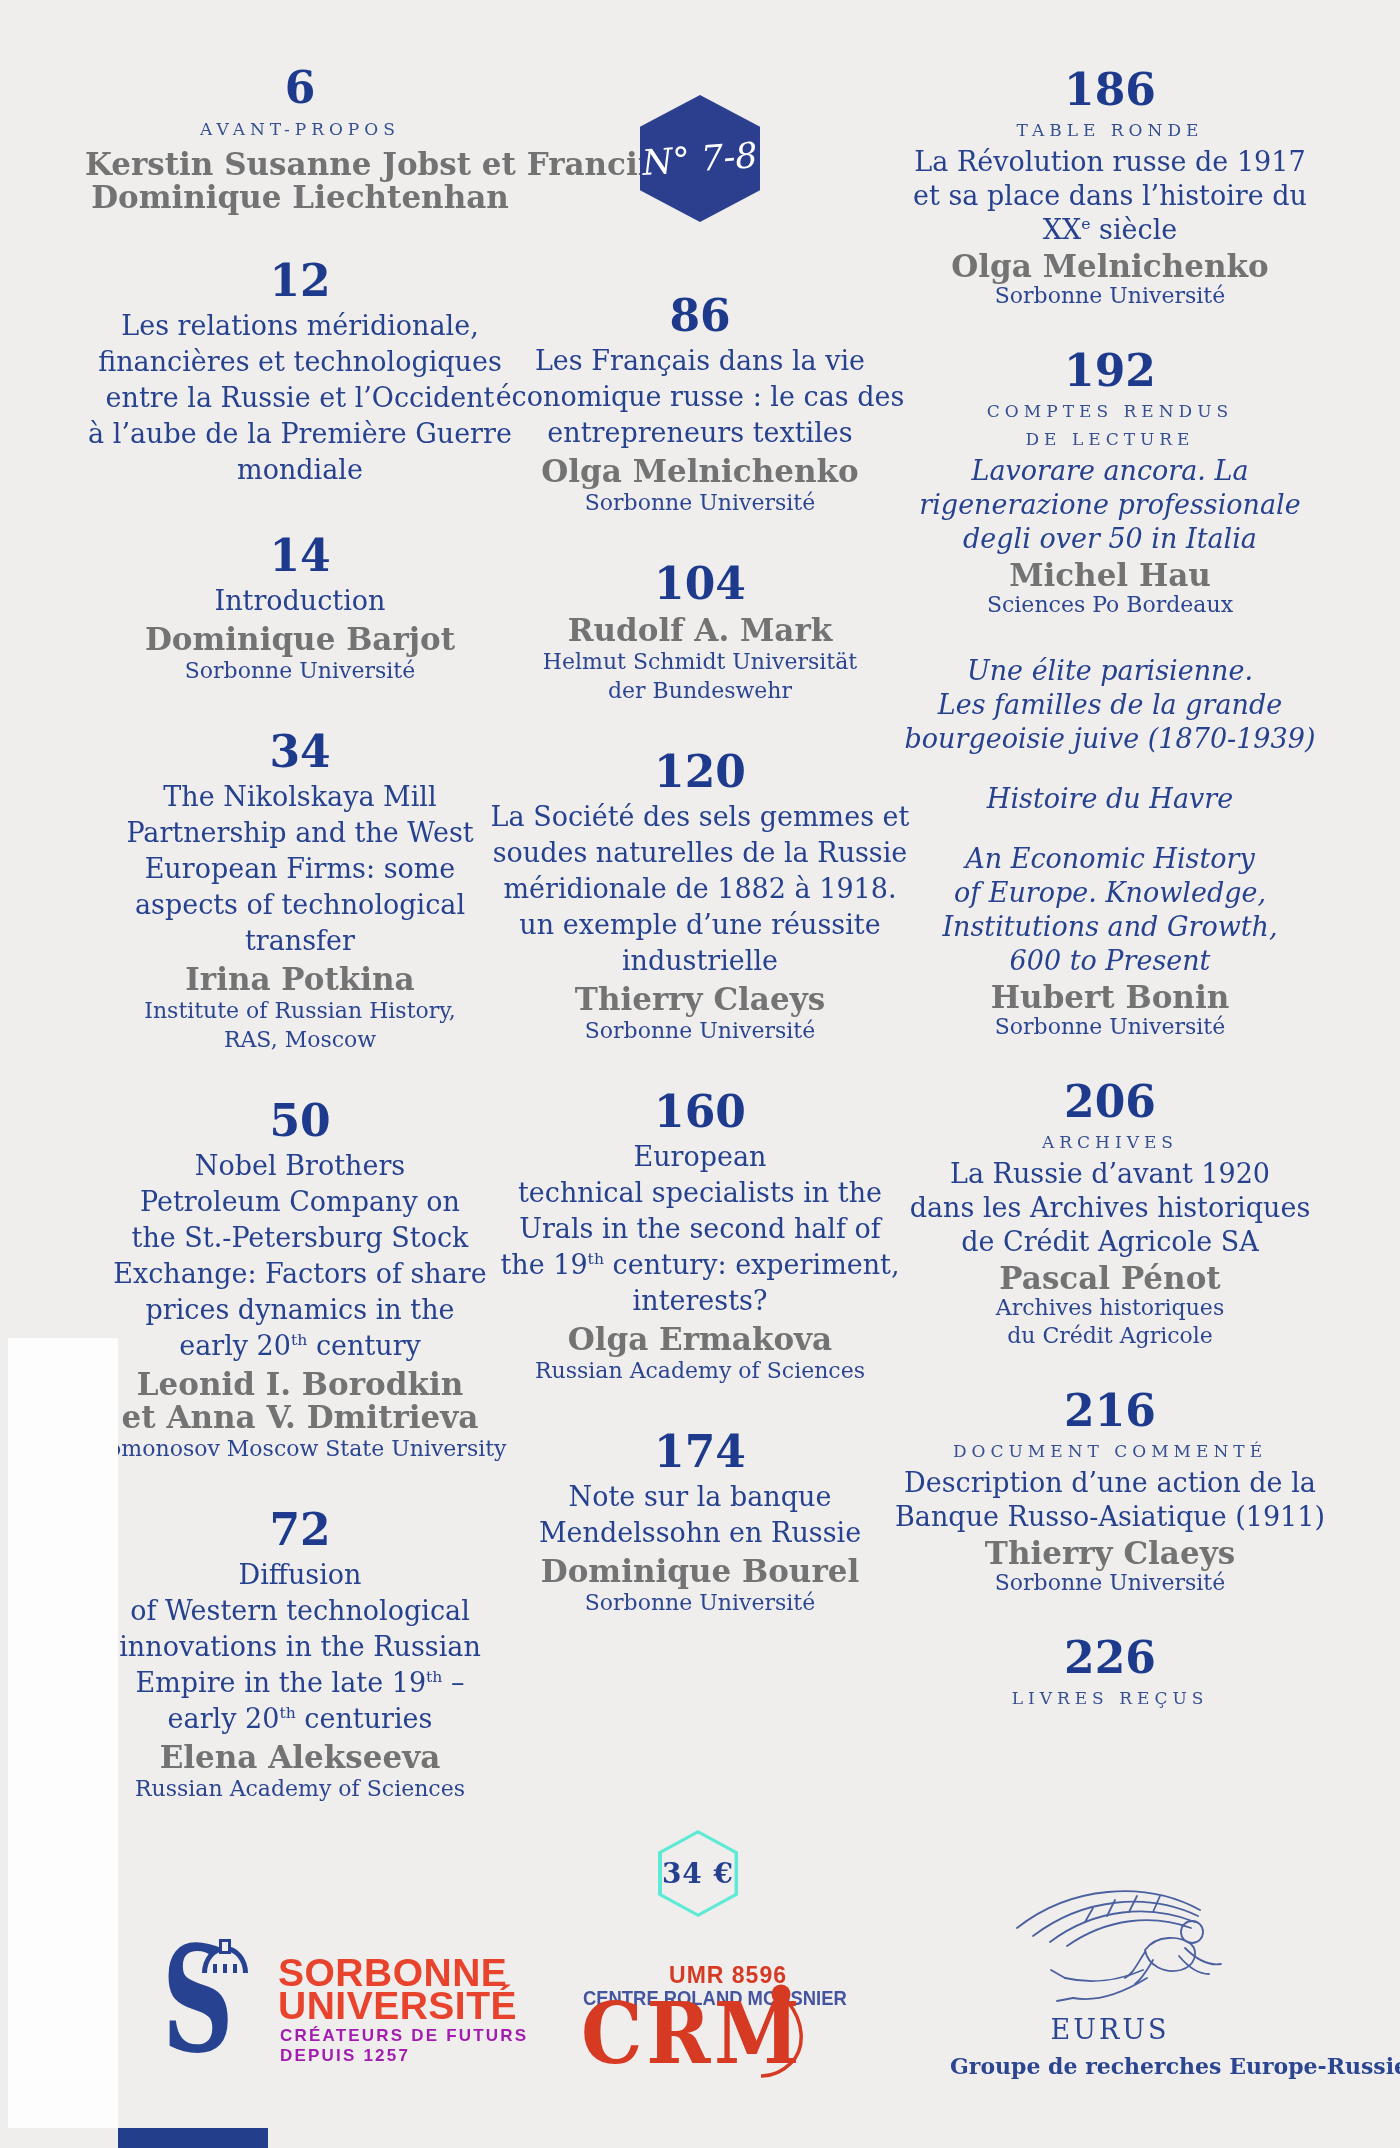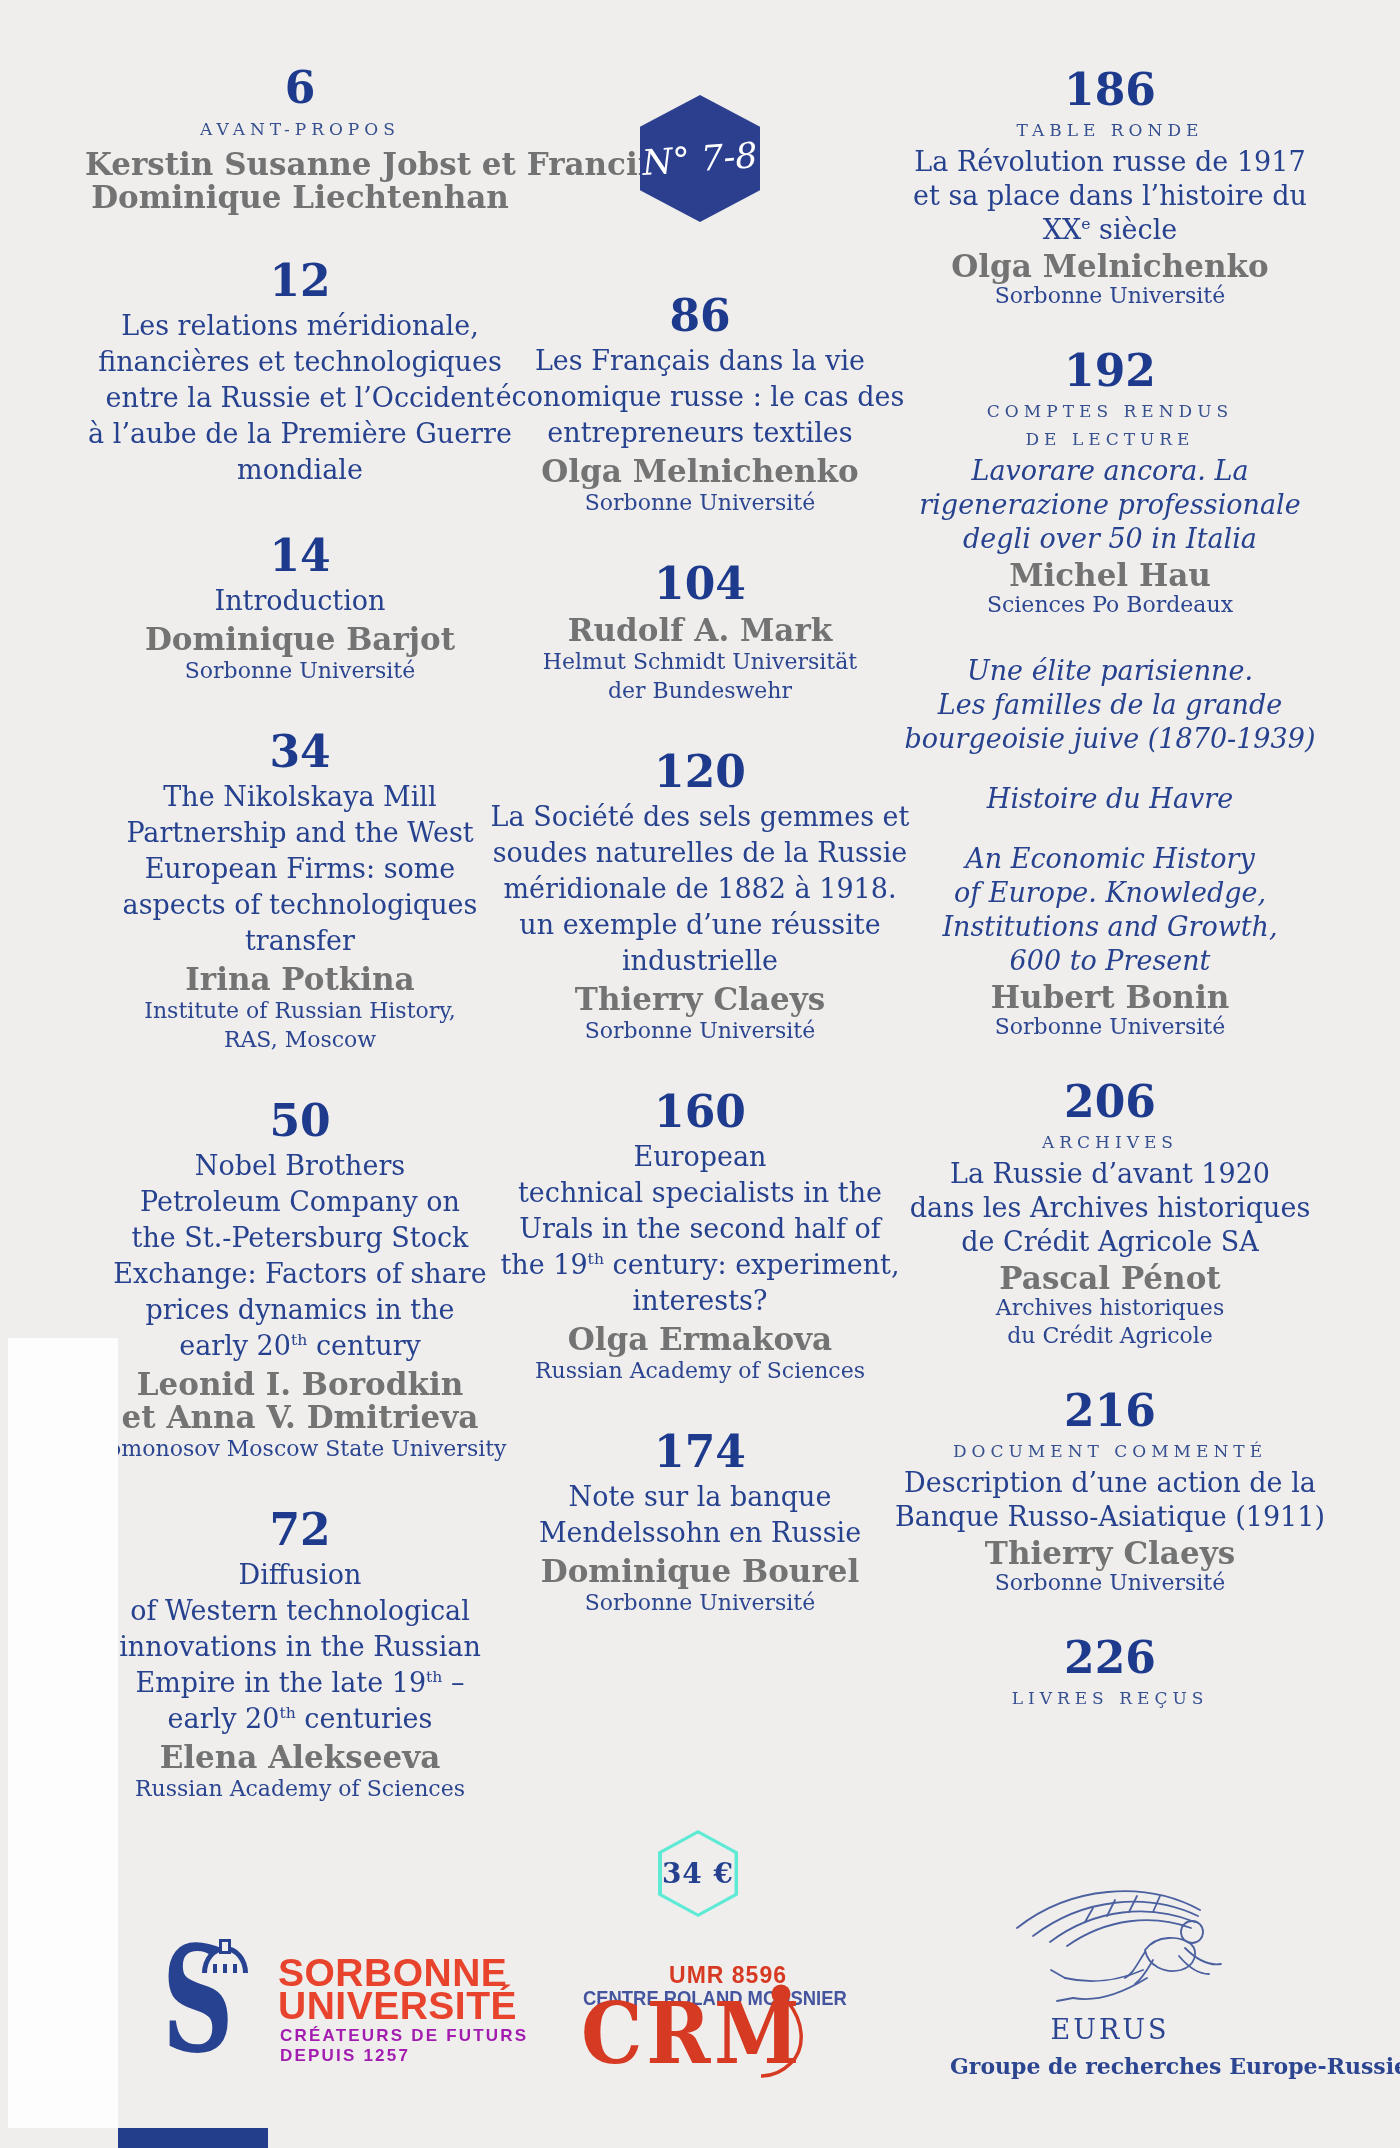--- a/index.html
+++ b/index.html
@@ -103,21 +103,21 @@
         </div>
         <div class="au">Dominique Barjot</div>
         <div class="af">Sorbonne Université</div>
       </div>
       <div class="entry">
         <div class="pg">34</div>
         <div class="ttl">
           <div class="tl">The Nikolskaya Mill</div>
           <div class="tl">Partnership and the West</div>
           <div class="tl">European Firms: some</div>
-          <div class="tl">aspects of technologiques</div>
+          <div class="tl">aspects of technological</div>
           <div class="tl">transfer</div>
         </div>
         <div class="au">Irina Potkina</div>
         <div class="af">Institute of Russian History,</div>
         <div class="af">RAS, Moscow</div>
       </div>
       <div class="entry">
         <div class="pg">50</div>
         <div class="ttl">
           <div class="tl">Nobel Brothers</div>

